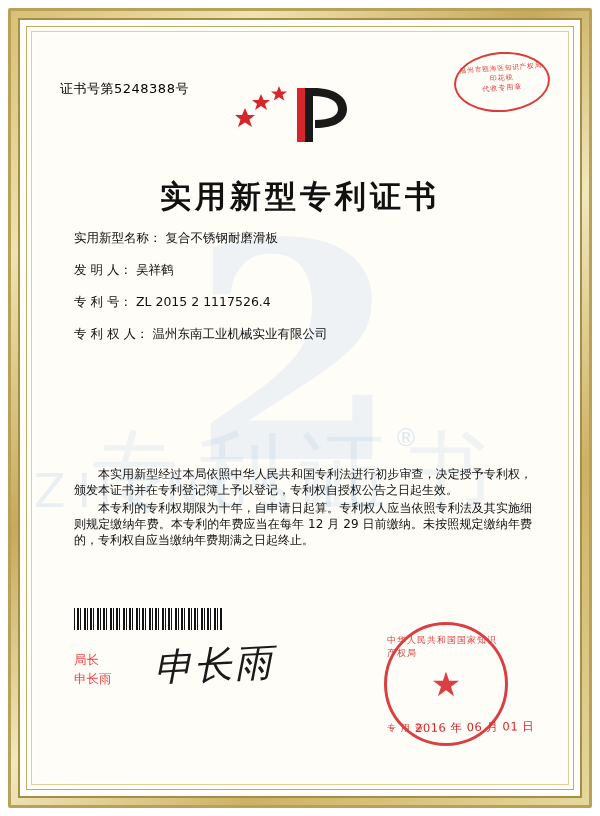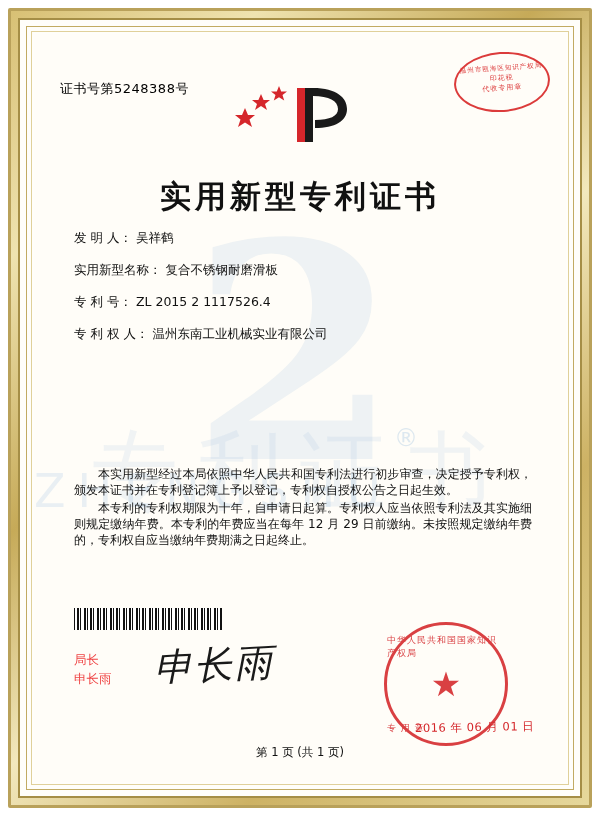--- a/index.html
+++ b/index.html
@@ -305,24 +305,24 @@
         <path d="M62 10 L70 10 L70 64 L62 64 Z" fill="#d5262b"></path>
         <path d="M70 10 L78 10 L78 64 L70 64 Z" fill="#1a1a1a"></path>
         <path d="M78 10 C102 10 112 20 112 31 C112 43 100 50 80 50 L80 42 C95 42 103 38 103 31 C103 23 94 18 78 18 Z" fill="#1a1a1a"></path>
       </svg>
     </div>
 
     <div class="title">实用新型专利证书</div>
 
     <div class="fields">
       <div class="field">
-        <span class="lbl">发 明 人：</span><span class="val">吴祥鹤</span>
+        <span class="lbl">实用新型名称：</span><span class="val">复合不锈钢耐磨滑板</span>
       </div>
       <div class="field">
-        <span class="lbl">实用新型名称：</span><span class="val">复合不锈钢耐磨滑板</span>
+        <span class="lbl">发 明 人：</span><span class="val">吴祥鹤</span>
       </div>
       <div class="field">
         <span class="lbl">专 利 号：</span><span class="val">ZL 2015 2 1117526.4</span>
       </div>
       <div class="field">
         <span class="lbl">专 利 权 人：</span><span class="val">温州东南工业机械实业有限公司</span>
       </div>
     </div>
 
     <div class="body-text">
@@ -338,16 +338,15 @@
     </div>
     <div class="sig-script">申长雨</div>
 
     <div class="seal">
       <div class="star">★</div>
       <div class="arc-top">中华人民共和国国家知识产权局</div>
       <div class="arc-bottom">专 用 章</div>
     </div>
     <div class="seal-date">2016 年 06 月 01 日</div>
 
-    <div class="page-no">第 1 页 (共 1 页)</div>
 
   </div>
 </div>
 
 </body></html>

